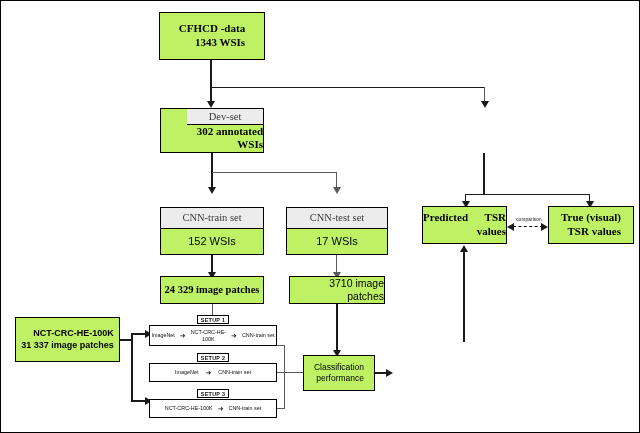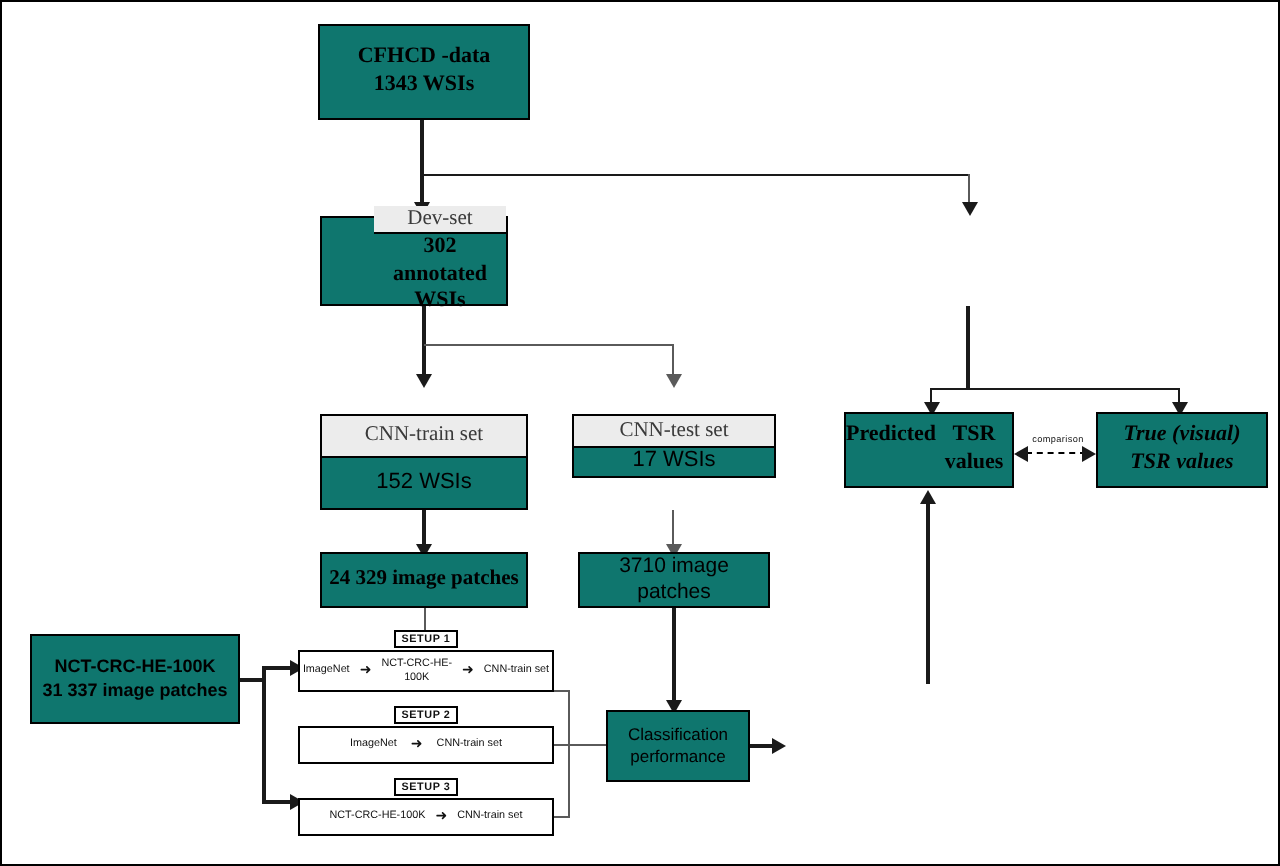--- a/index.html
+++ b/index.html
@@ -3,22 +3,22 @@
 <meta charset="utf-8">
 <style>
   html,body{margin:0;padding:0;background:#ffffff;}
   body{font-family:"Liberation Serif",serif;}
   #canvas{
     position:relative;width:640px;height:433px;background:#ffffff;
     border:1px solid #000;box-sizing:border-box;overflow:hidden;
   }
   .box{
     position:absolute;box-sizing:border-box;border:1px solid #000;
-    background:#0f766e;display:flex;align-items:center;justify-content:center;
-    text-align:center;line-height:1.25;
+    background:#bef264;display:flex;align-items:center;justify-content:center;
+    text-align:right;line-height:1.25;
   }
   .box.split{flex-direction:column;padding:0;}
   .hdr{
     width:100%;box-sizing:border-box;background:#ececec;border-bottom:1px solid #000;
     font-family:"Liberation Serif",serif;font-size:10.5px;color:#3a3a3a;
     display:flex;align-items:center;justify-content:center;
   }
   .bdy{
     width:100%;box-sizing:border-box;flex:1;display:flex;align-items:center;
     justify-content:center;font-family:"Liberation Serif",serif;
@@ -69,21 +69,21 @@
     </div>
   </div>
 
   <div class="ln" style="left:209px;top:59px;width:2px;height:28px;"></div>
   <div class="ln" style="left:209px;top:86px;width:275px;height:1px;"></div>
   <div class="ln" style="left:209px;top:86px;width:2px;height:16px;"></div>
   <div class="arrow down" style="left:206px;top:100px;"></div>
   <div class="ln thin" style="left:483px;top:86px;width:1px;height:16px;"></div>
   <div class="arrow down" style="left:480px;top:100px;"></div>
 
-  <div class="box split" style="left:159px;top:107px;width:94px;height:45px;padding-left:26px;">
+  <div class="box split" style="left:159px;top:107px;width:104px;height:45px;padding-left:26px;">
     <div class="hdr" style="height:20px;">Dev-set</div>
     <div class="bdy serif-b" style="font-size:11px;">302 annotated WSIs</div>
   </div>
 
 
   <div class="ln" style="left:210px;top:152px;width:2px;height:35px;"></div>
   <div class="ln thin" style="left:211px;top:171px;width:125px;height:1px;"></div>
   <div class="arrow down" style="left:207px;top:186px;"></div>
   <div class="ln thin" style="left:335px;top:171px;width:1px;height:16px;"></div>
   <div class="arrow down thin" style="left:332px;top:186px;"></div>
@@ -93,34 +93,34 @@
   <div class="ln" style="left:464px;top:193px;width:1px;height:9px;"></div>
   <div class="arrow down" style="left:461px;top:200px;"></div>
   <div class="ln" style="left:588px;top:193px;width:1px;height:9px;"></div>
   <div class="arrow down" style="left:585px;top:200px;"></div>
 
   <div class="box split" style="left:159px;top:206px;width:104px;height:48px;">
     <div class="hdr" style="height:21px;">CNN-train set</div>
     <div class="bdy serif-n" style="font-size:11px;">152 WSIs</div>
   </div>
 
-  <div class="box split" style="left:285px;top:206px;width:102px;height:32px;">
+  <div class="box split" style="left:285px;top:206px;width:102px;height:48px;">
     <div class="hdr" style="height:21px;">CNN-test set</div>
     <div class="bdy serif-n" style="font-size:11px;">17 WSIs</div>
   </div>
 
   <div class="box" style="left:421px;top:205px;width:85px;height:38px;">
     <div style="display:flex;flex-direction:row;">
       <span class="serif-b" style="font-size:11px;">Predicted</span>
       <span class="serif-b" style="font-size:11px;">TSR values</span>
     </div>
   </div>
 
   <div class="box" style="left:547px;top:205px;width:86px;height:38px;">
-    <div style="display:flex;flex-direction:column;font-style:italic;">
+    <div style="display:flex;flex-direction:column;">
       <span class="serif-b" style="font-size:11px;">True (visual)</span>
       <span class="serif-b" style="font-size:11px;">TSR values</span>
     </div>
   </div>
 
   <div class="dashed" style="left:512px;top:225px;width:30px;"></div>
   <div class="arrow left" style="left:506px;top:222px;"></div>
   <div class="arrow right" style="left:540px;top:222px;"></div>
   <div class="cmp-label" style="left:512px;top:216px;width:32px;text-align:center;">comparison</div>
 

